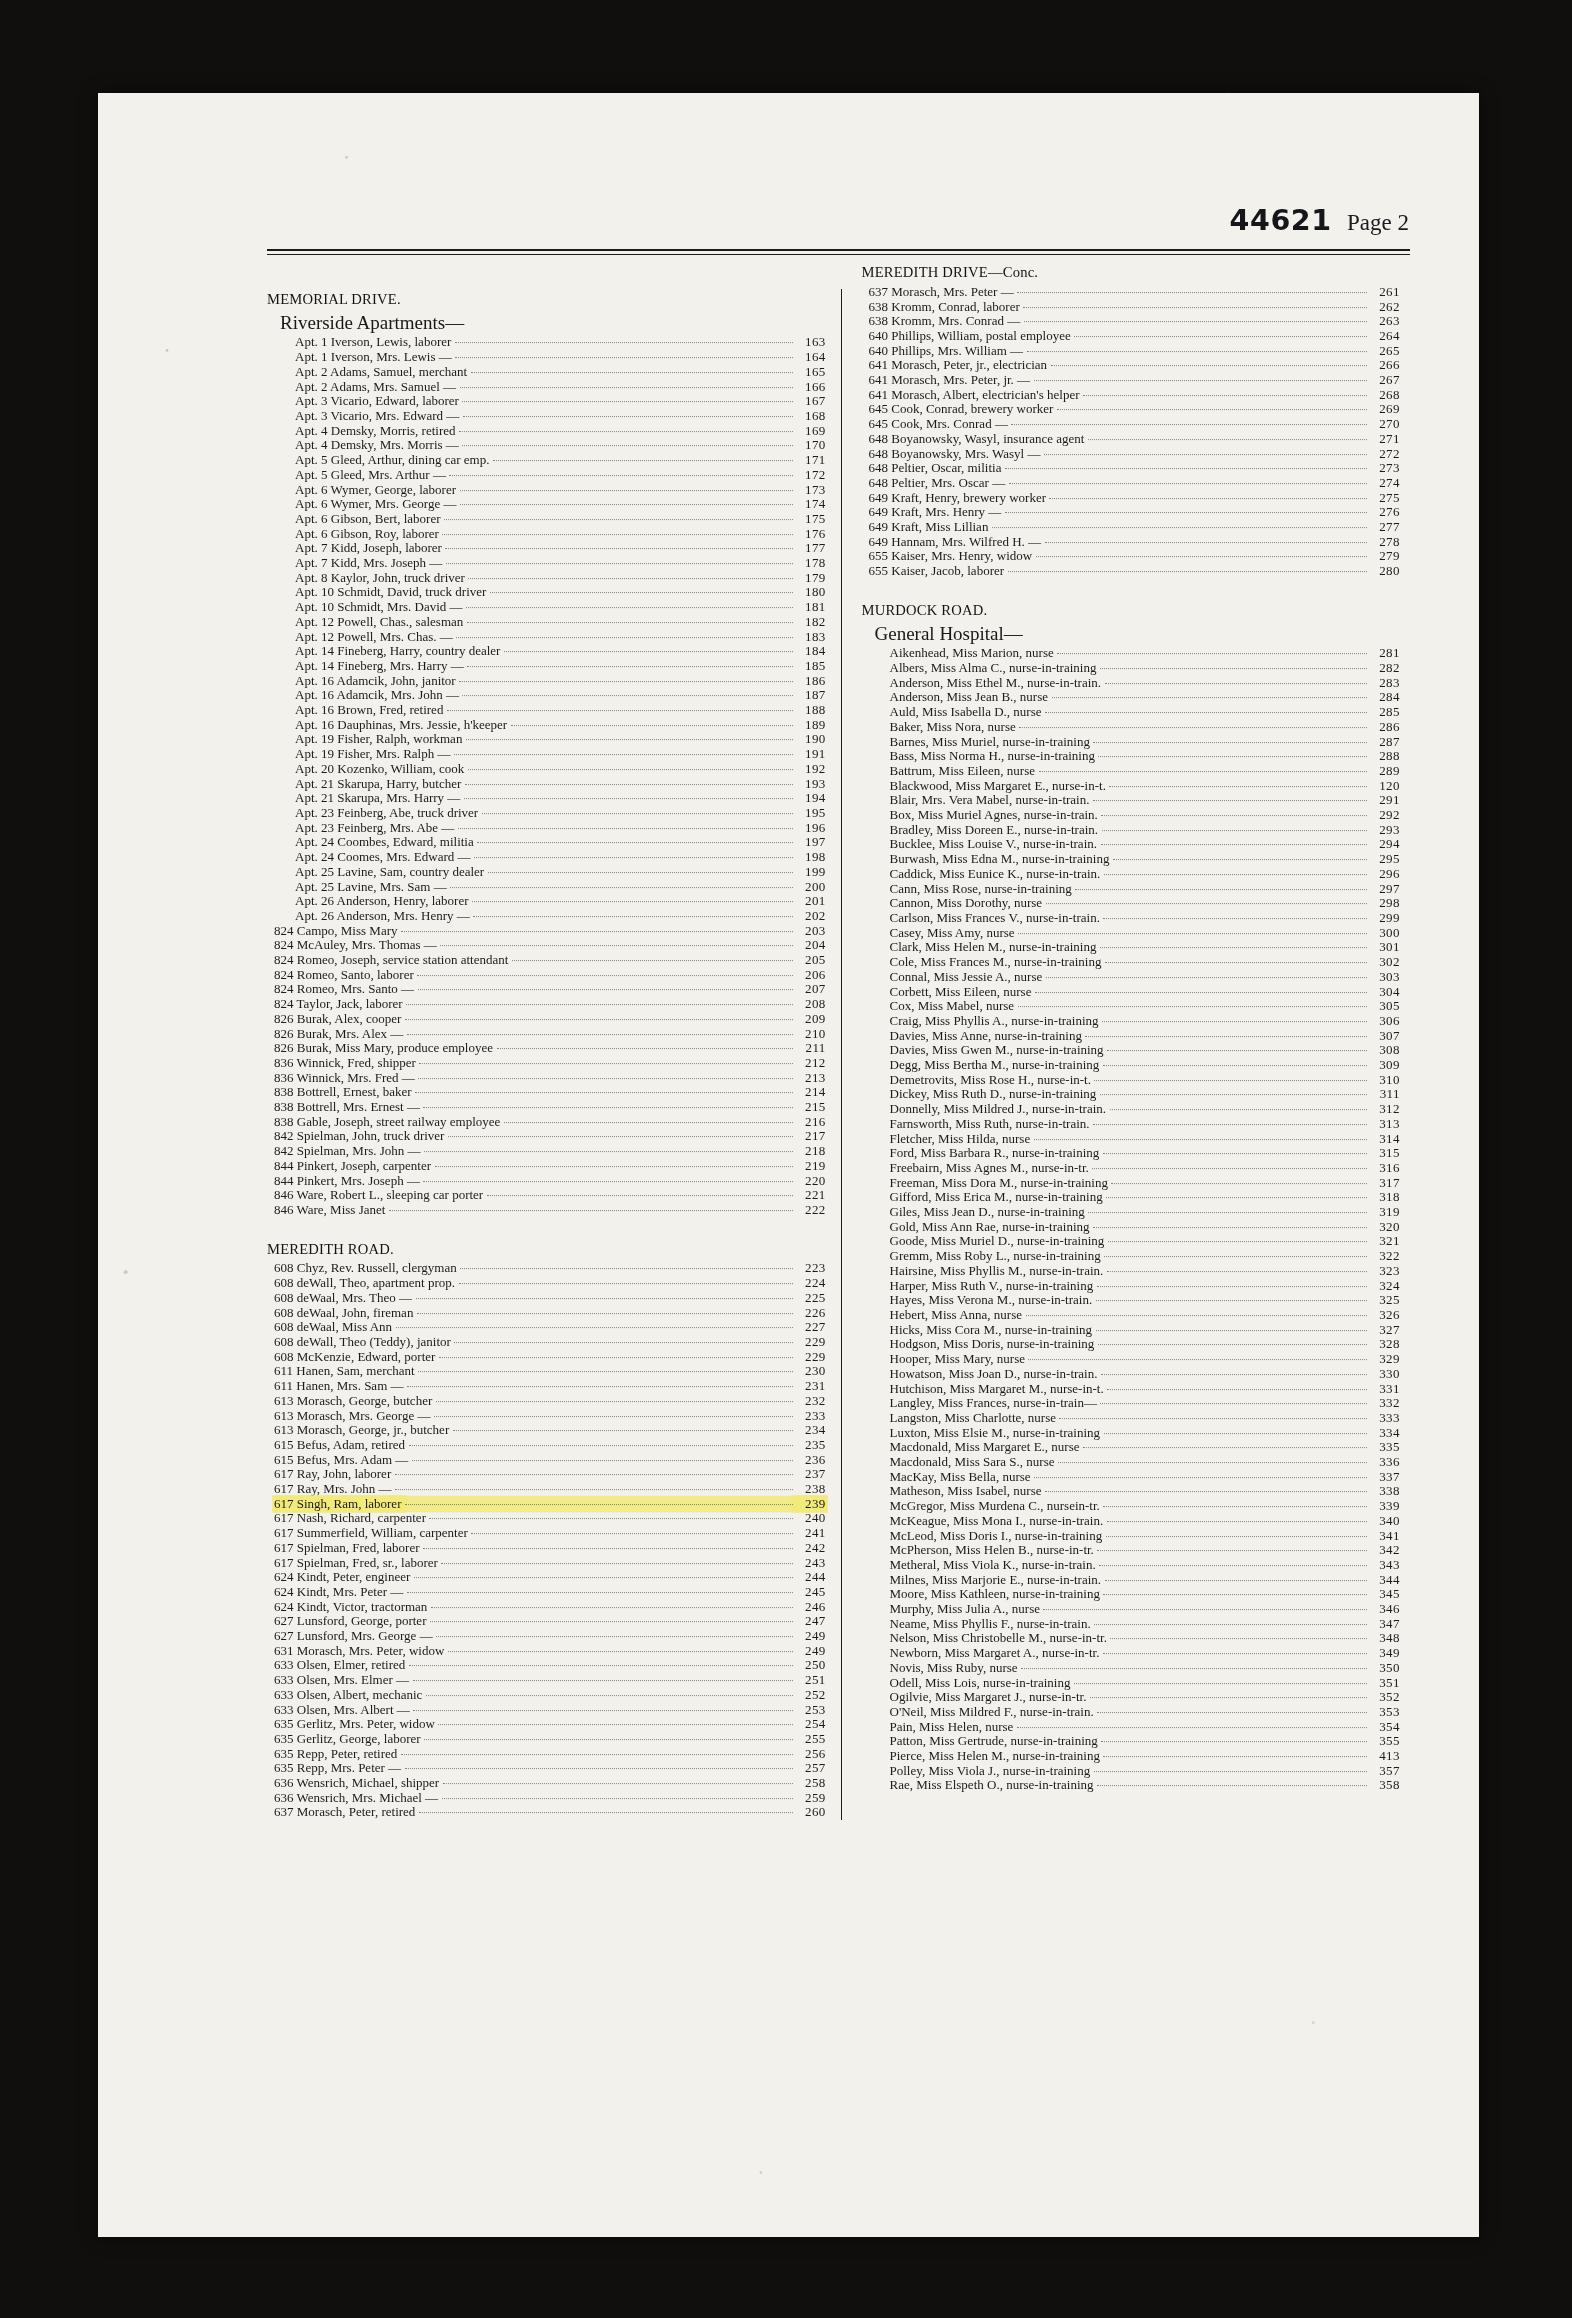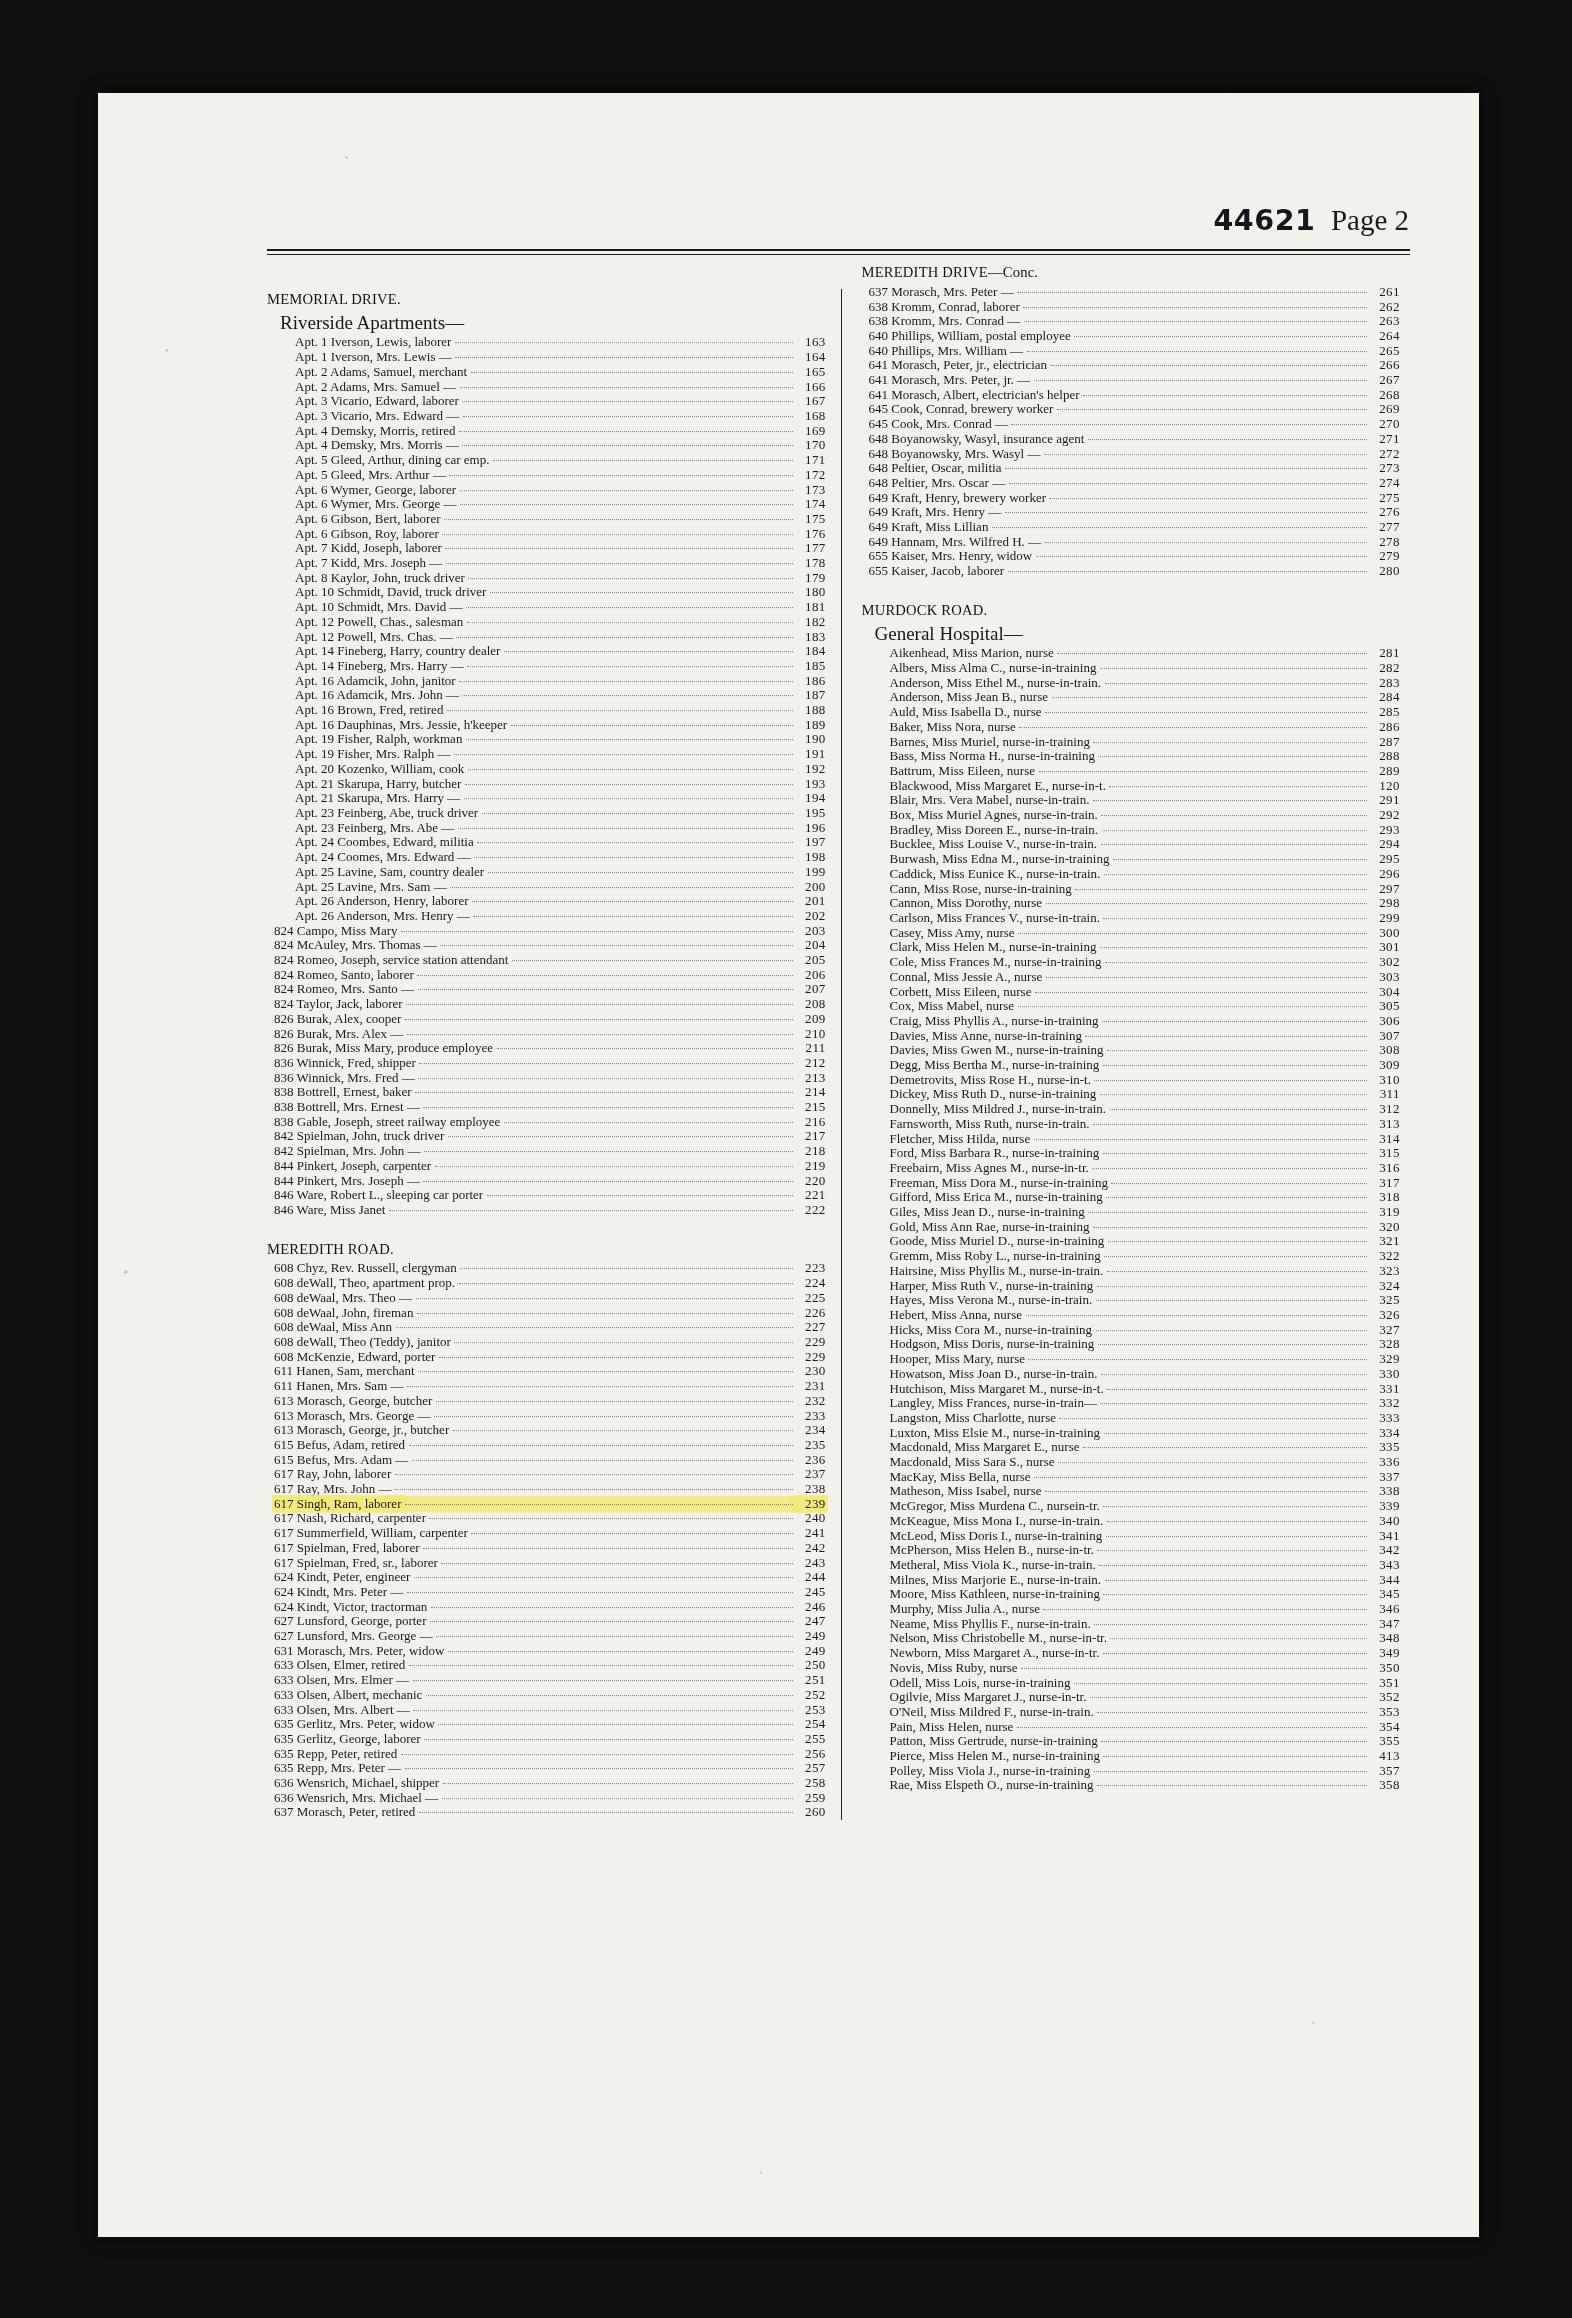--- a/index.html
+++ b/index.html
@@ -66,21 +66,21 @@
     font-weight: bold;
     font-size: 28.5px;
     letter-spacing: 0.6px;
     color: #15161a;
     display: inline-block;
     vertical-align: baseline;
     text-align: center;
   }
   .page-label {
     font-family: "Liberation Serif", serif;
-    font-size: 29px;
+    font-size: 23px;
     color: #1a1a1c;
     display: inline-block;
     vertical-align: baseline;
     margin-left: 13px;
   }
 
   .rules {
     position: absolute;
     left: 169px;
     right: 69px;

